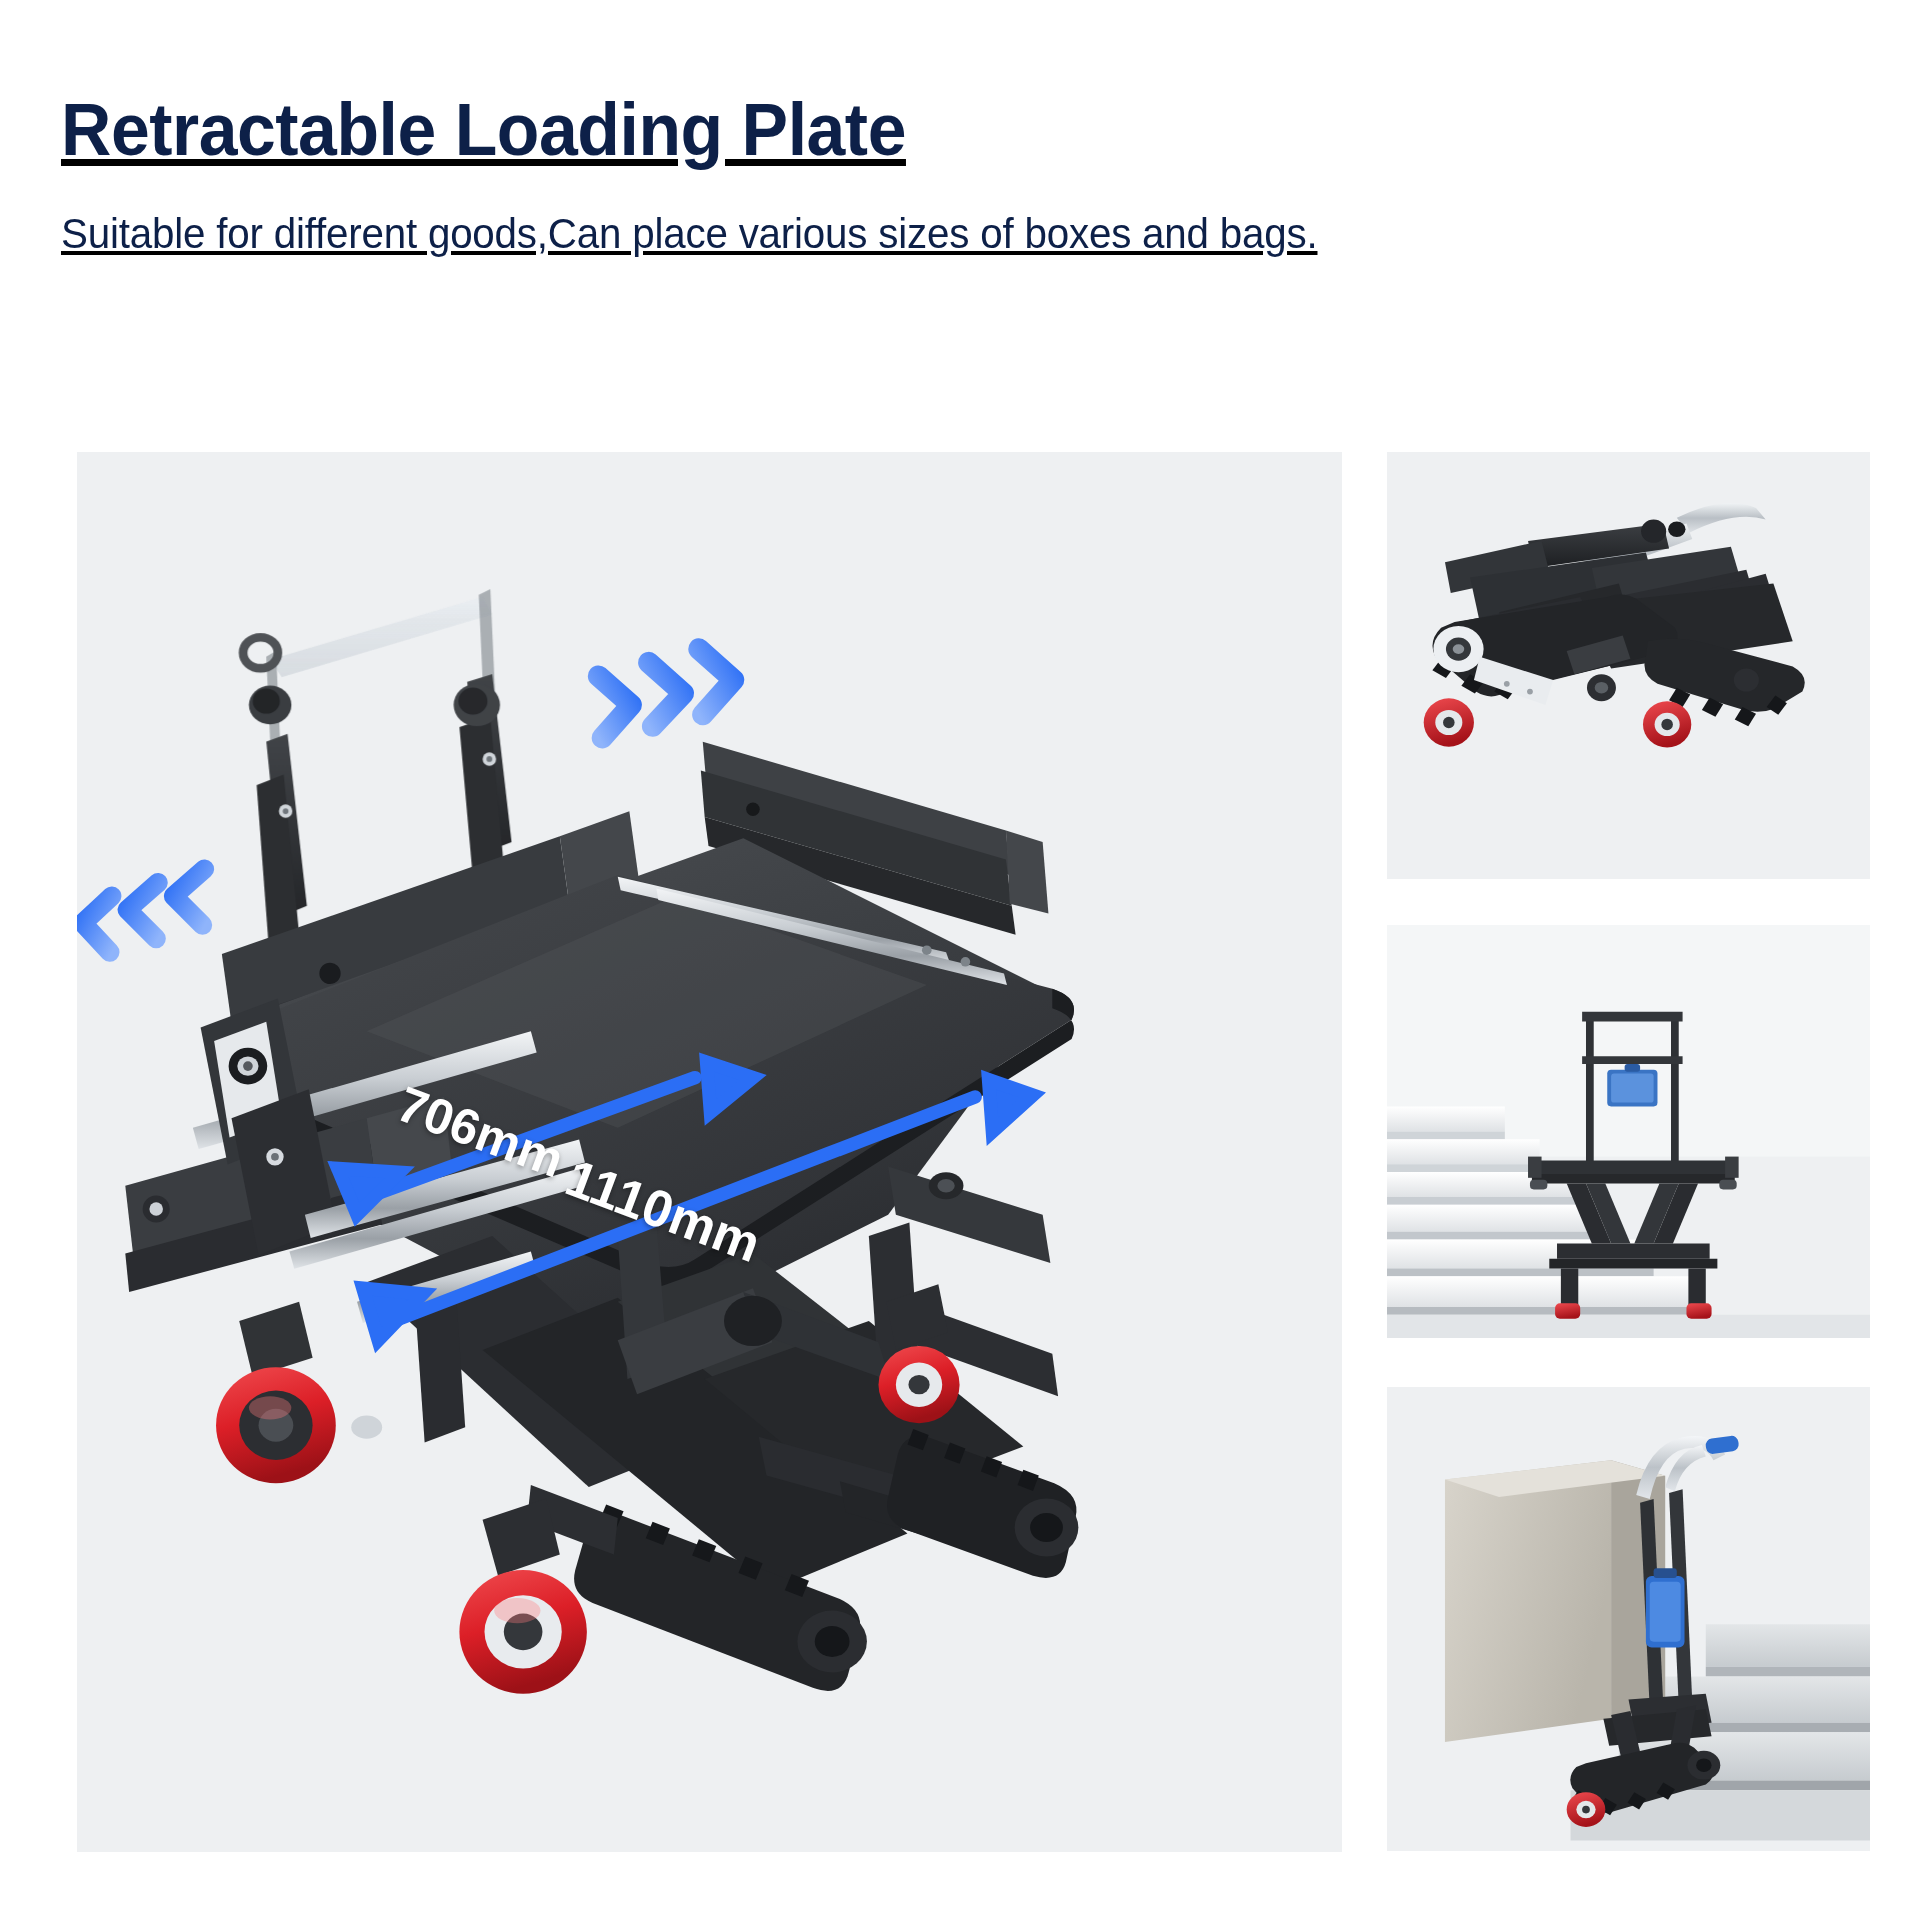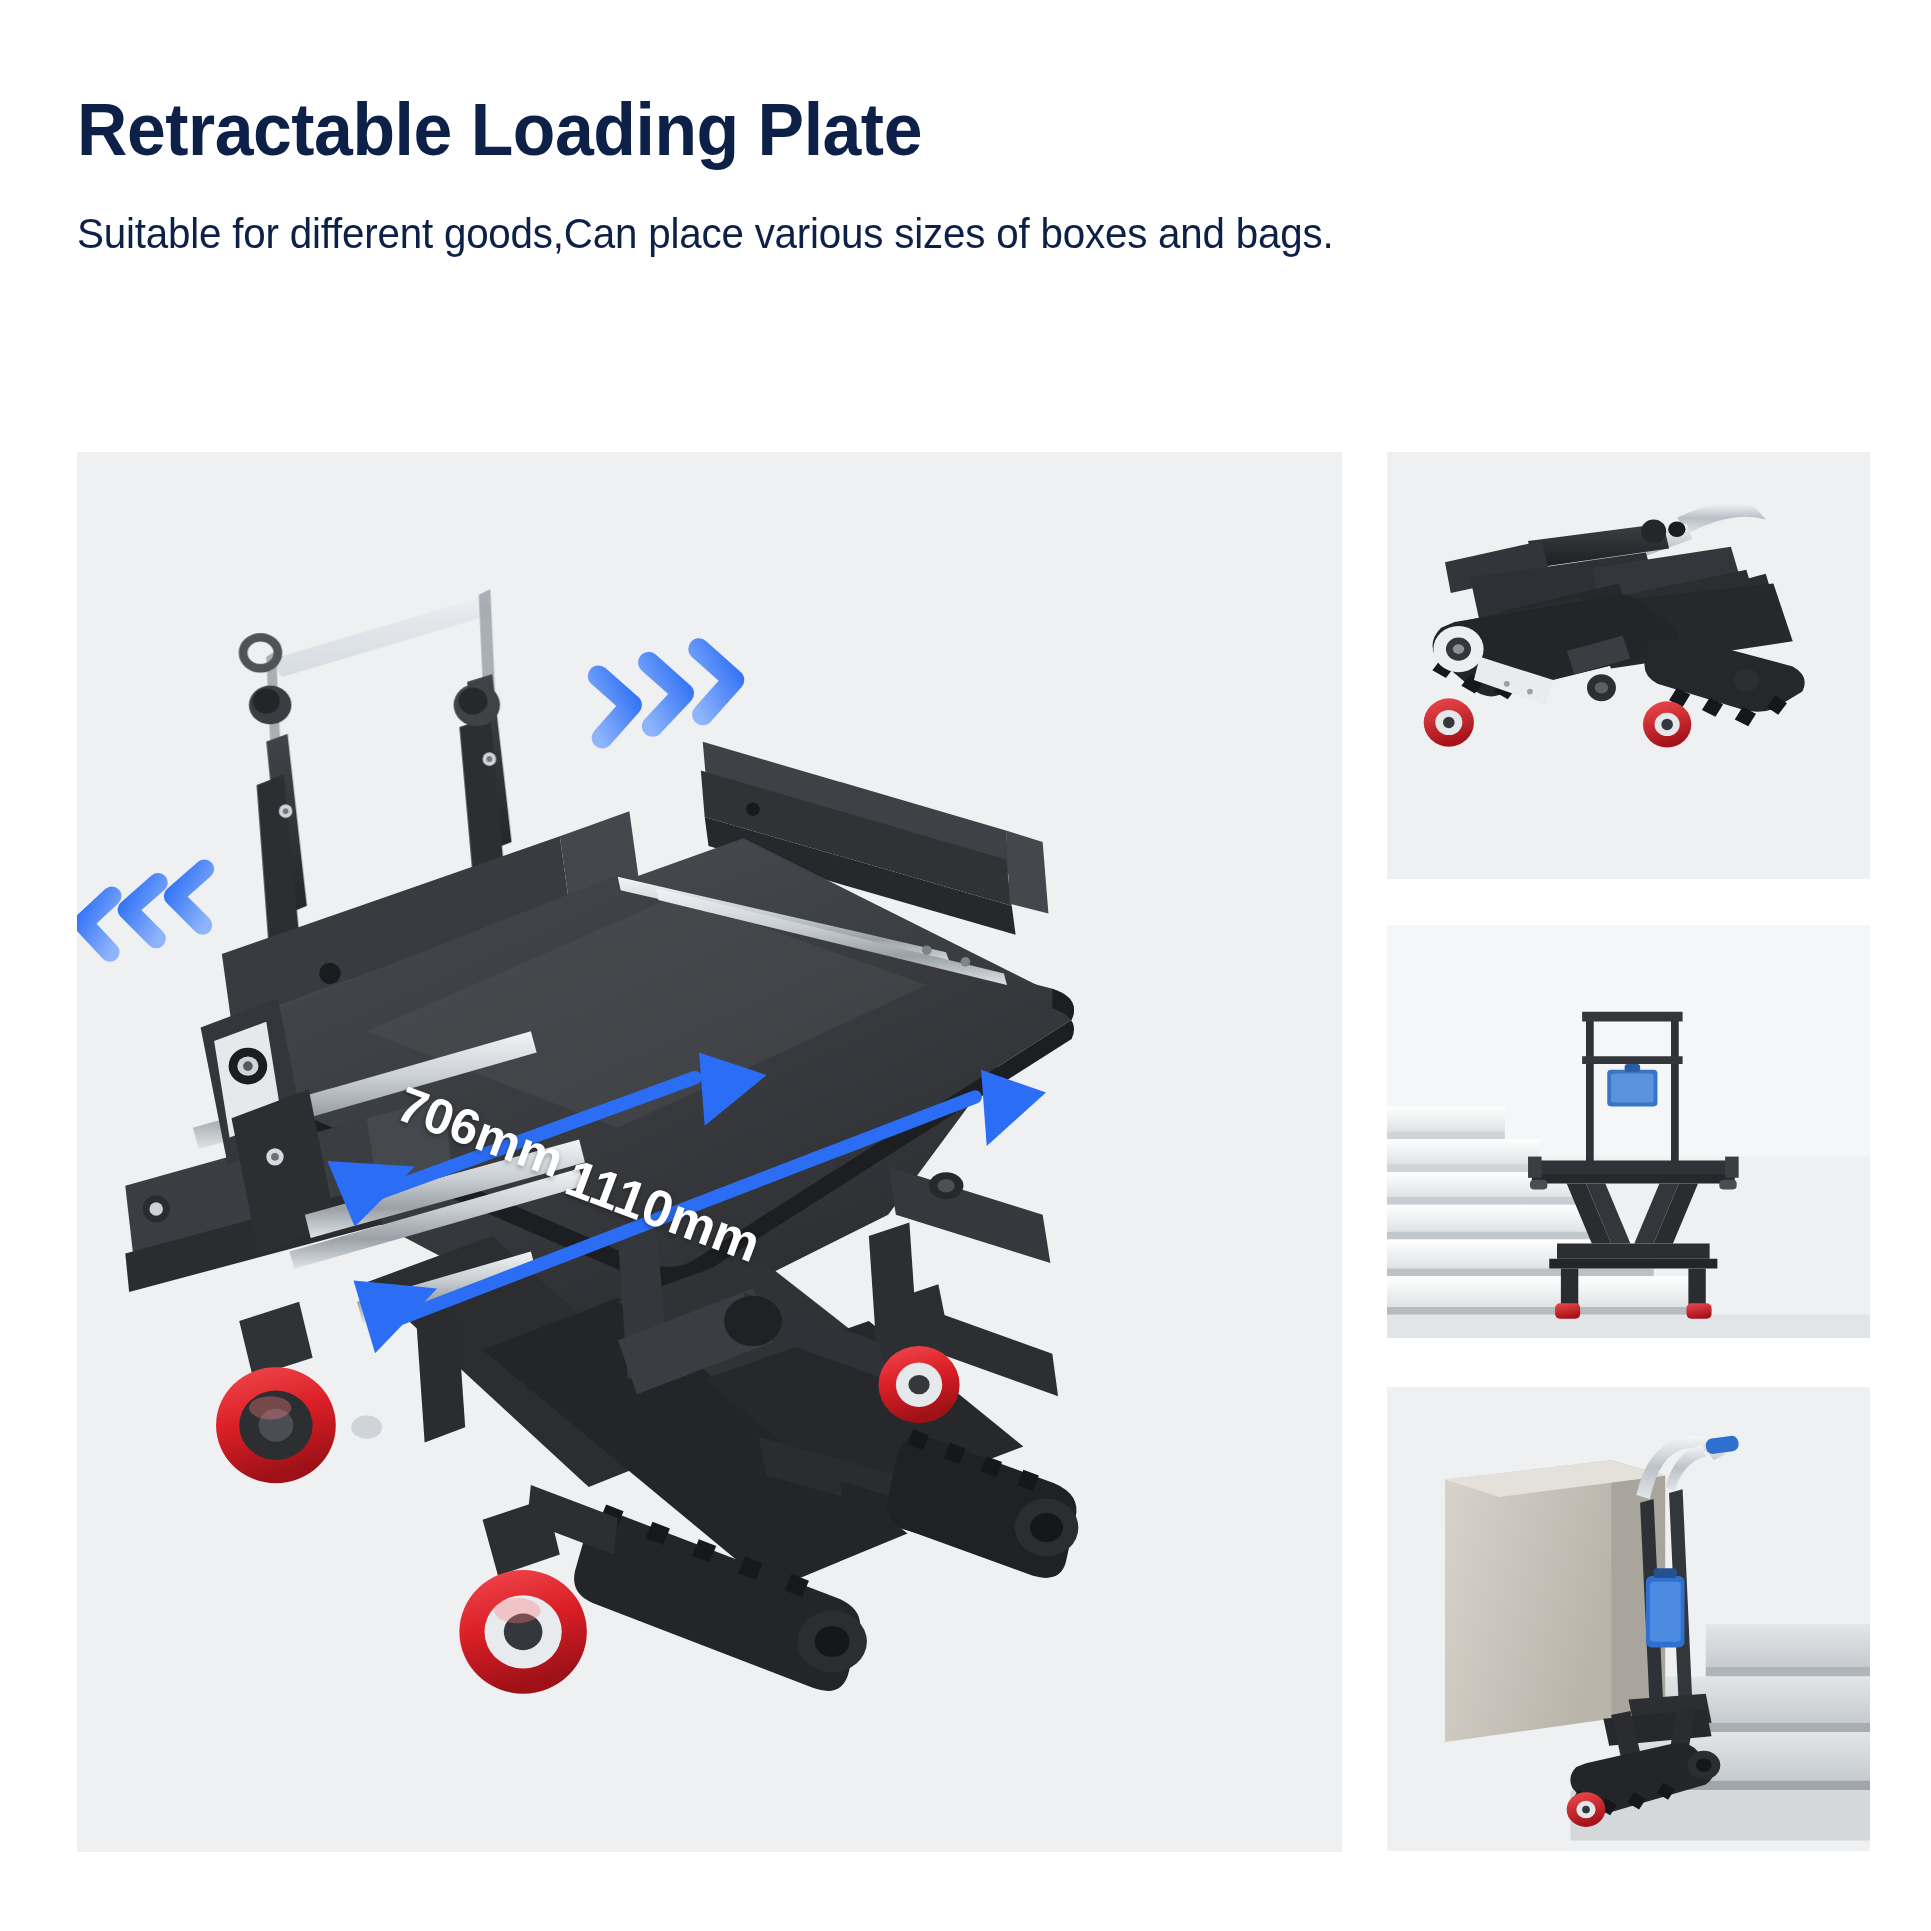--- a/index.html
+++ b/index.html
@@ -6,21 +6,21 @@
   body{
     width:1931px;height:1931px;
     background:#ffffff;
     font-family:"Liberation Sans", sans-serif;
     overflow:hidden;
     position:relative;
   }
   .page{position:absolute;inset:0;}
 
   
-  .header{position:absolute;left:77px;top:92px;width:1796px;}
+  .header{position:absolute;left:61px;top:92px;width:1796px;text-decoration:underline;}
   .title{
     font-size:75px;line-height:1.0;font-weight:700;
     color:#0d2048;letter-spacing:-0.5px;
     font-family:"Liberation Sans", sans-serif;
     transform:scaleX(0.93);transform-origin:left center;
     white-space:nowrap;
   }
   .subtitle{
     margin-top:39px;
     font-size:42px;line-height:1.32;font-weight:400;

